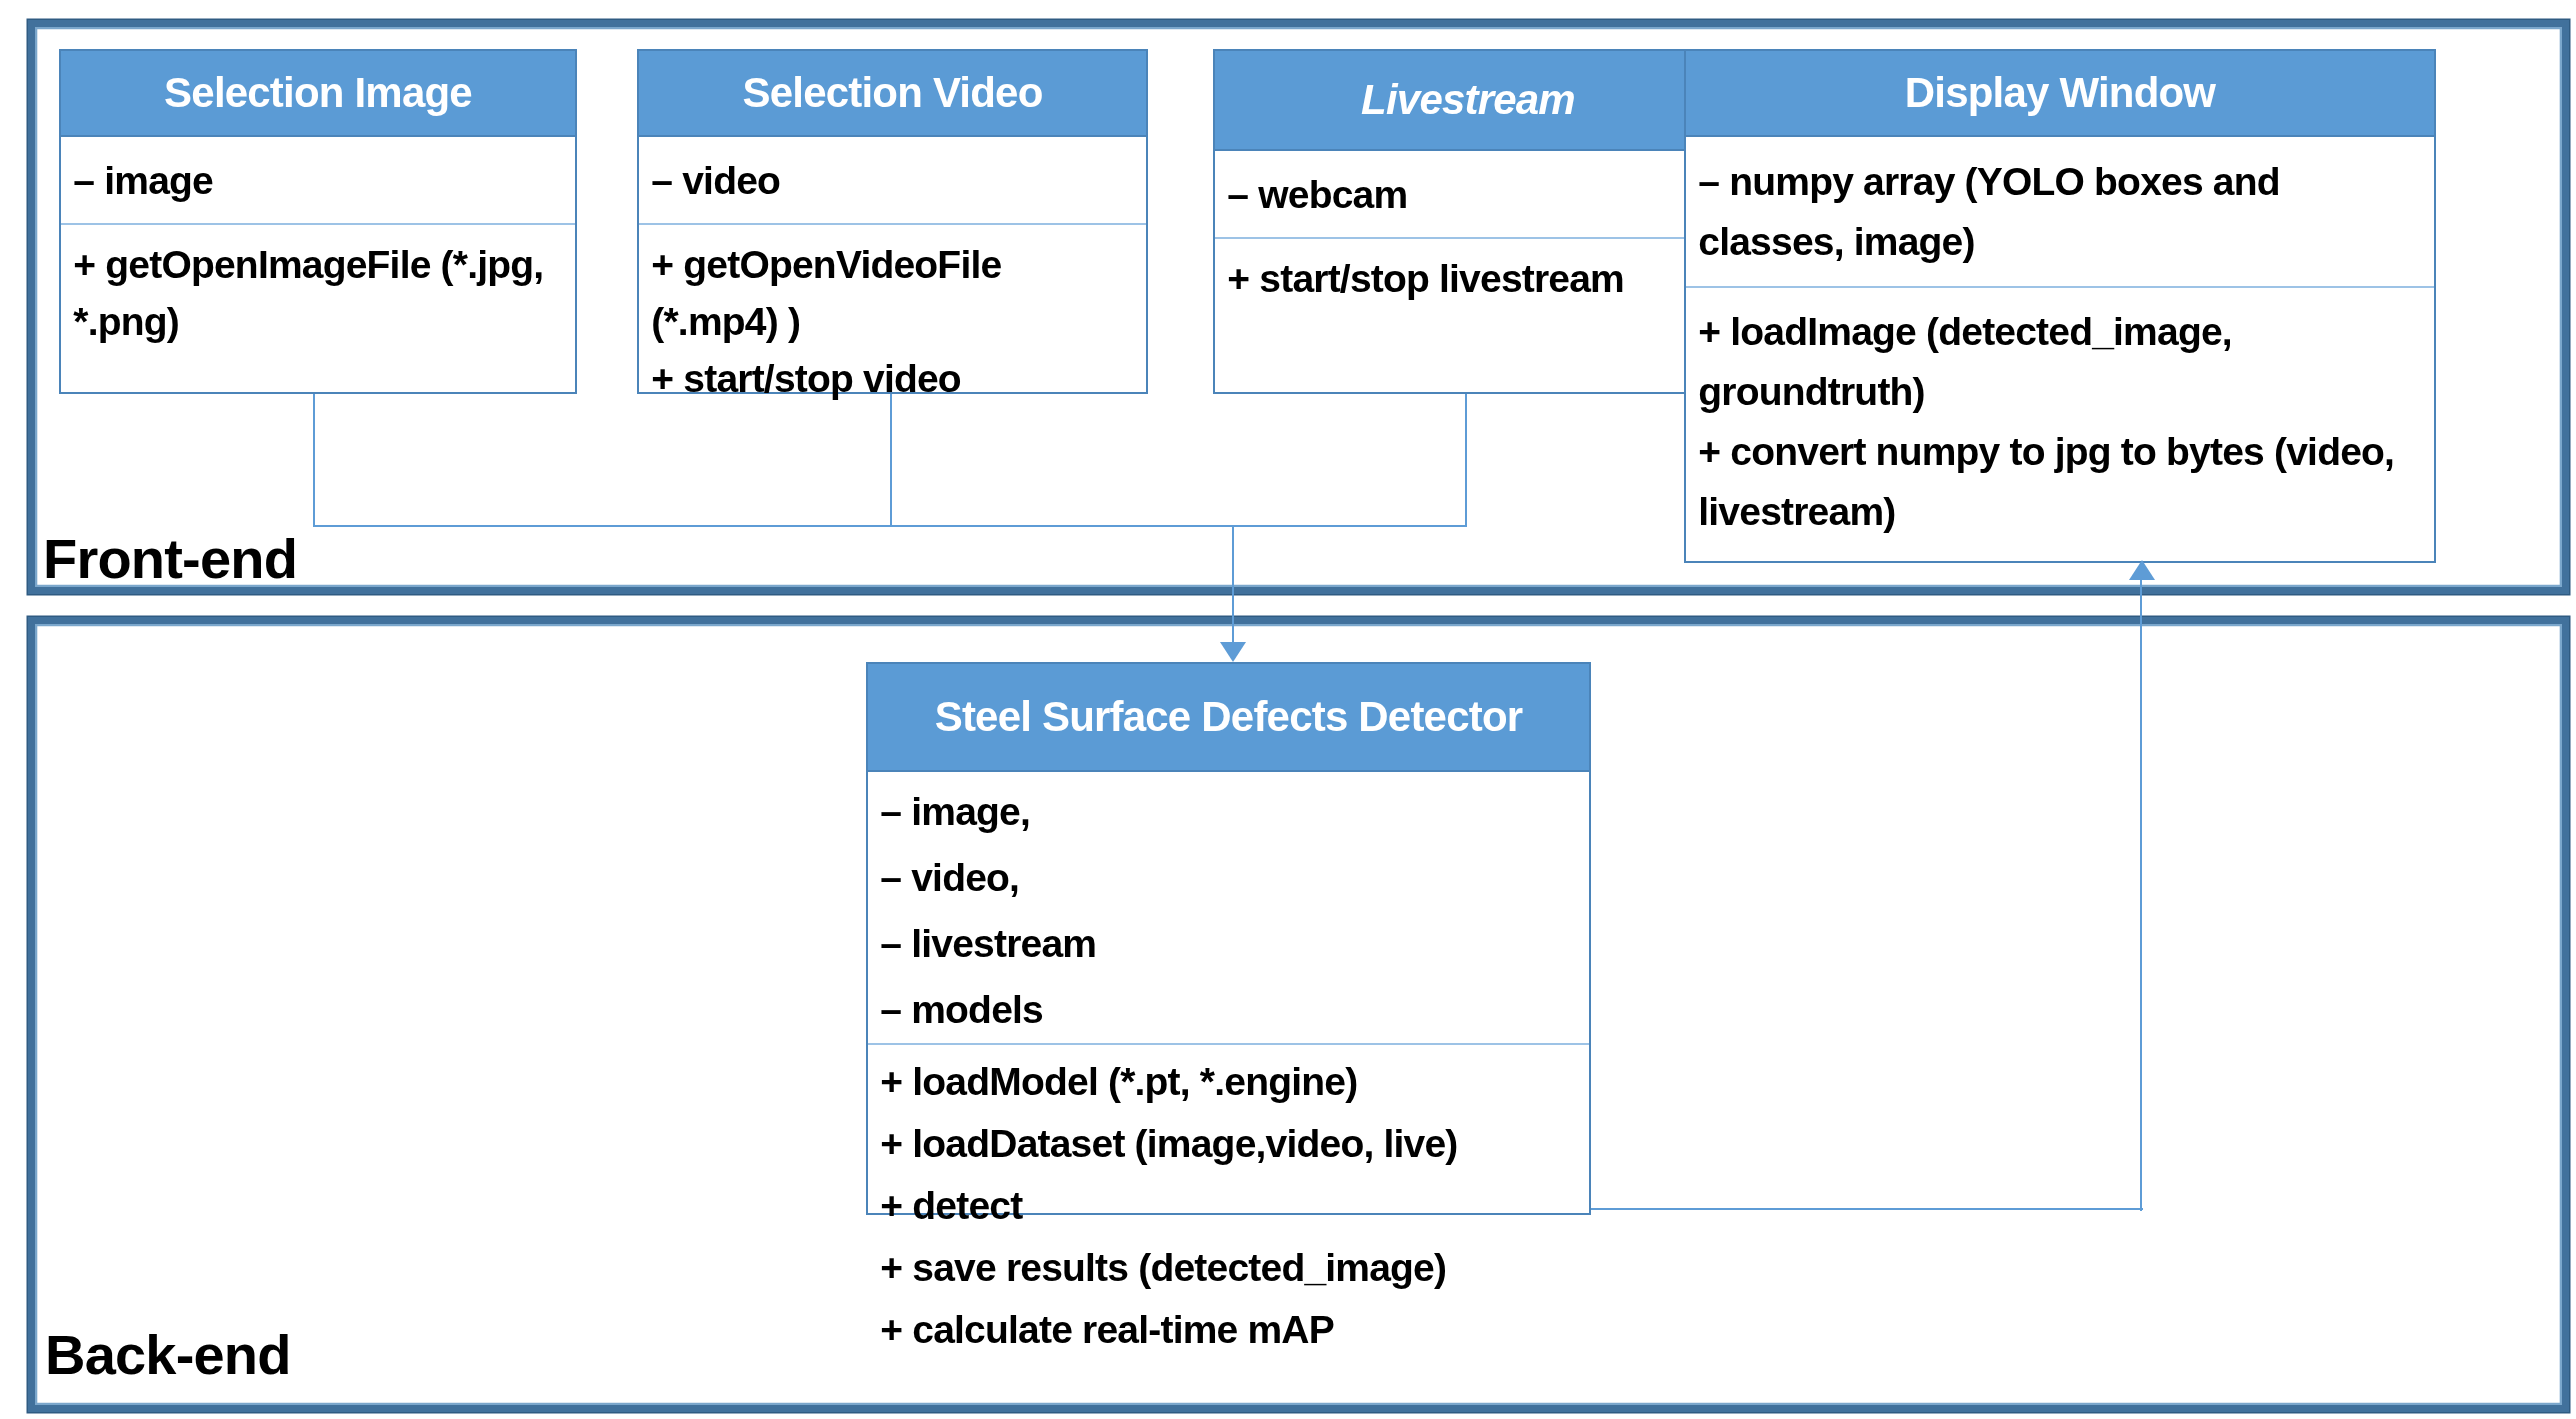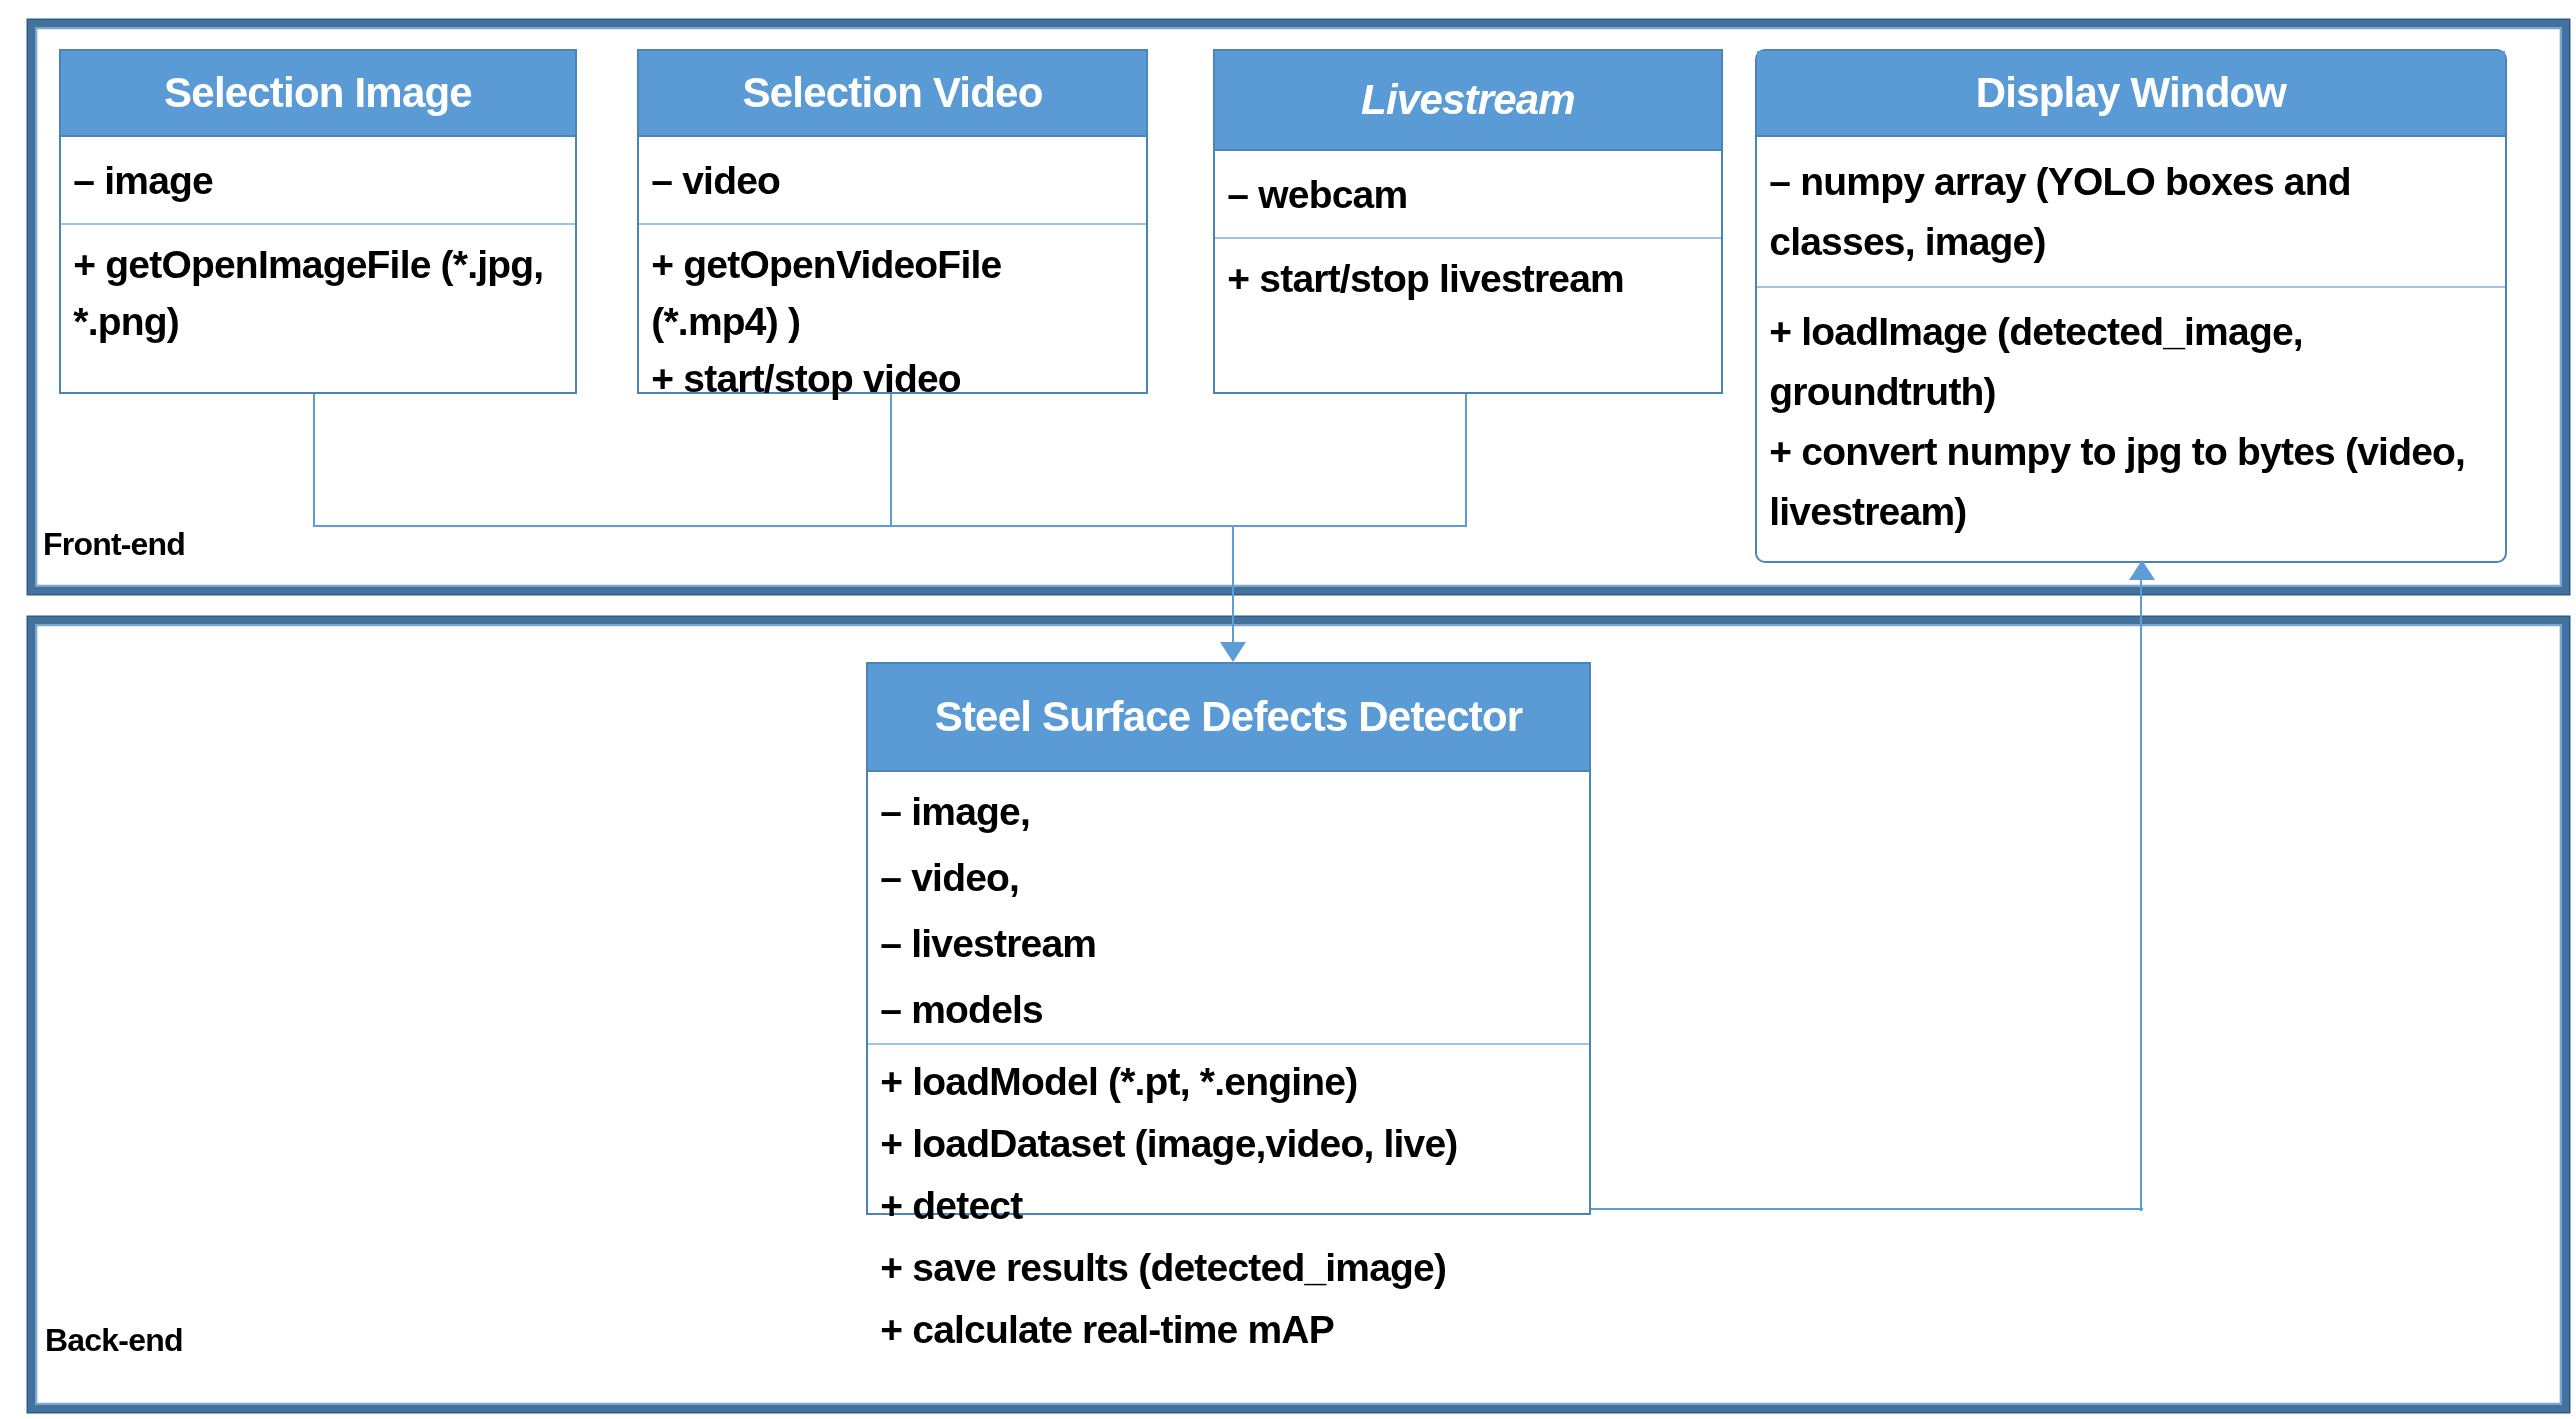--- a/index.html
+++ b/index.html
@@ -25,21 +25,21 @@
   
   .tier{
     position:absolute;
     border:7.7px solid var(--container-border);
     box-shadow:inset 0 0 0 2.3px #7BA7CC, 0 0 0 1.5px #2F5B82;
     background:transparent;
     z-index:1;
   }
   .tier-label{
     position:absolute;
-    font-size:32px;
+    font-size:56px;
     letter-spacing:-0.8px;
     z-index:4;
   }
   
   .uml-box{
     position:absolute;
     background:#fff;
     border:2.3px solid var(--box-border);
     box-sizing:border-box;
     z-index:2;
@@ -129,21 +129,21 @@
   <div class="uml-box" style="left:1213px;top:49px;width:510px;height:345px;">
     <div class="uml-header" style="height:100px;font-style:italic;">Livestream</div>
     <div class="uml-attrs" style="height:88px;">
       <div class="uml-line">– webcam</div>
     </div>
     <div class="uml-methods">
       <div class="uml-line">+ start/stop livestream</div>
     </div>
   </div>
 
-  <div class="uml-box dw" style="left:1755px;top:49px;width:752px;height:514px;border-radius:10px;">
+  <div class="uml-box dw" style="left:1684px;top:49px;width:752px;height:514px;">
     <div class="uml-header" style="height:86px;">Display Window</div>
     <div class="uml-attrs" style="height:151px;">
       <div class="uml-line">– numpy array (YOLO boxes and classes, image)</div>
     </div>
     <div class="uml-methods" style="padding-top:14px;">
       <div class="uml-line">+ loadImage (detected_image, groundtruth)</div>
       <div class="uml-line">+ convert numpy to jpg to bytes (video, livestream)</div>
     </div>
   </div>
 

